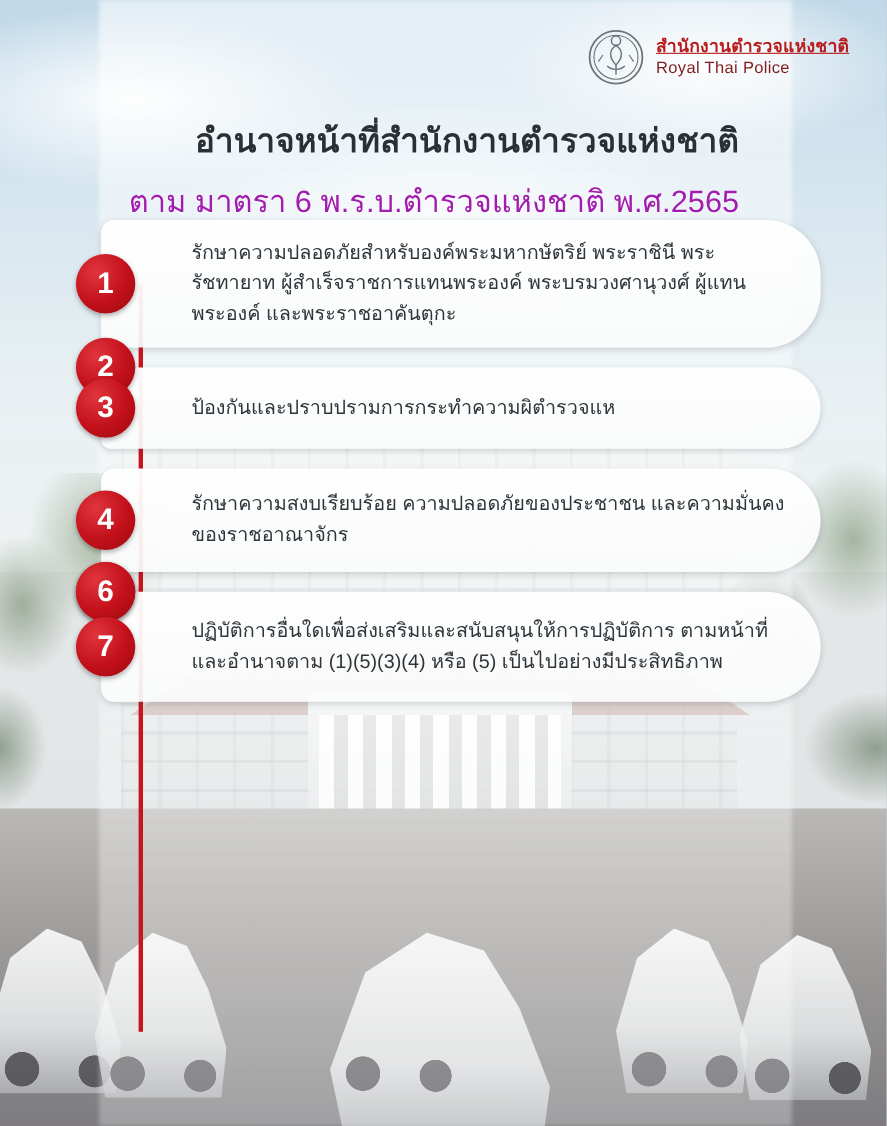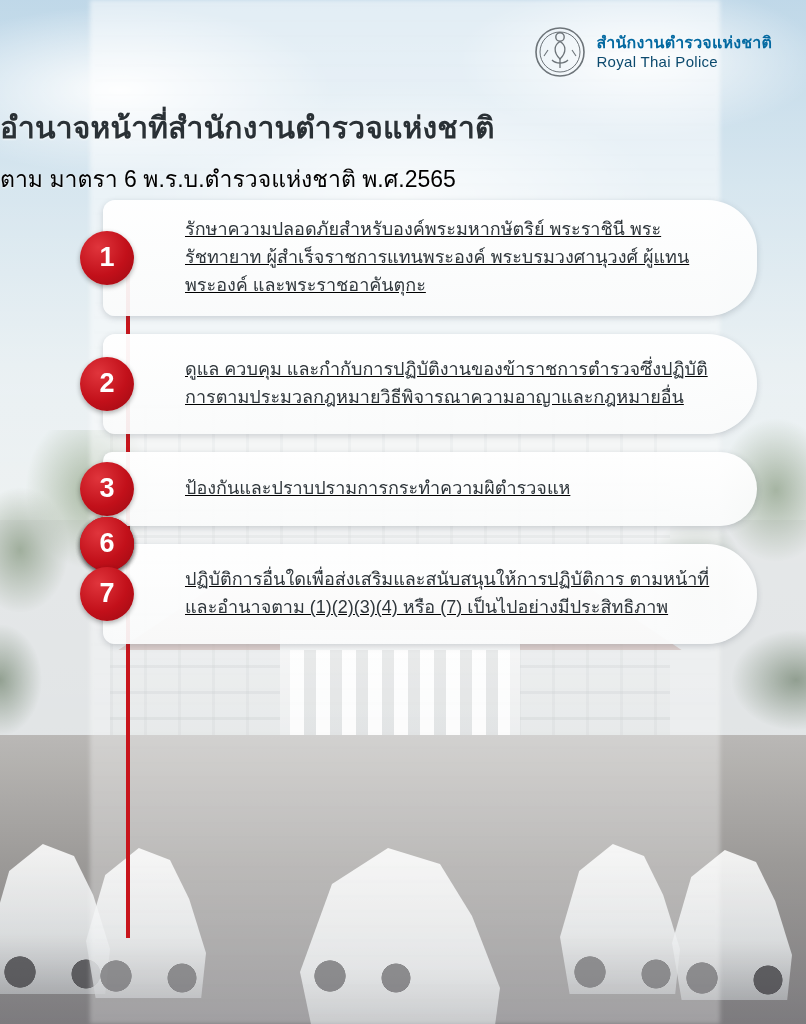--- a/index.html
+++ b/index.html
@@ -119,64 +119,64 @@
     gap: 10px;
   }
   .seal {
     width: 52px; height: 52px;
     position: relative;
   }
   .logo-text { line-height: 1.05; }
   .logo-th {
     font-size: 16px;
     font-weight: bold;
-    color: #0369a1;
+    color: #b91c1c;
     letter-spacing: 0.2px;
+    text-decoration: underline;
   }
   .logo-en {
     font-size: 15px;
-    color: #0c4a6e;
+    color: #7f1d1d;
     letter-spacing: 0.3px;
     margin-top: 2px;
   }
 
   
   .title-wrap {
     position: absolute;
     left: 0; top: 104px; width: 672px;
-    text-align: left;
+    text-align: right;
   }
   .title-main {
     font-size: 30px;
     font-weight: bold;
     color: #2a3136;
     letter-spacing: 0.2px;
     text-shadow: 0 1px 2px rgba(255,255,255,0.85);
   }
   .title-sub {
     margin-top: 10px;
-    font-size: 23px;
-    color: #000000;
+    font-size: 28px;
+    color: #a21caf;
     text-shadow: 0 1px 2px rgba(255,255,255,0.85);
   }
 
   
   .timeline-line {
     position: absolute;
     left: 126px; top: 258px;
     width: 4px; height: 680px;
     background: #c8151c;
     z-index: 3;
   }
 
   .items {
     position: absolute;
-    left: 11px; top: 200px; width: 792px;
+    left: 0; top: 200px; width: 792px;
     z-index: 4;
-    text-decoration: underline;
   }
   .item {
     position: relative;
     margin: 0 0 18px 0;
     height: auto;
   }
   .bubble {
     margin-left: 92px;
     margin-right: 46px;
     min-height: 94px;
@@ -264,46 +264,46 @@
   <div class="items">
 
     <div class="item">
       <div class="bubble tall">
         <div class="bubble-text">รักษาความปลอดภัยสำหรับองค์พระมหากษัตริย์ พระราชินี พระรัชทายาท ผู้สำเร็จราชการแทนพระองค์ พระบรมวงศานุวงศ์ ผู้แทนพระองค์ และพระราชอาคันตุกะ</div>
       </div>
       <div class="badge">1</div>
     </div>
 
     <div class="item">
-      <div class="bubble tall">
-        <div class="bubble-text">ดูแล ควบคุม และกำกับการปฏิบัติงานของข้าราชการตำรวจซึ่งปฏิบัติการตามประมวลกฎหมายวิธีพิจารณาความอาญาและกฎหมายอื่น</div>
-      </div>
       <div class="badge">2</div>
     </div>
 
     <div class="item">
       <div class="bubble short">
         <div class="bubble-text">ป้องกันและปราบปรามการกระทำความผิตำรวจแห</div>
       </div>
       <div class="badge">3</div>
     </div>
 
     <div class="item">
+      <div class="bubble">
+        <div class="bubble-text">รักษาความสงบเรียบร้อย ความปลอดภัยของประชาชน และความมั่นคงของราชอาณาจักร</div>
+      </div>
       <div class="badge">4</div>
     </div>
 
     <div class="item">
       <div class="badge">5</div>
     </div>
 
     <div class="item">
       <div class="badge">6</div>
     </div>
 
     <div class="item">
       <div class="bubble tall">
-        <div class="bubble-text">ปฏิบัติการอื่นใดเพื่อส่งเสริมและสนับสนุนให้การปฏิบัติการ ตามหน้าที่ และอำนาจตาม (1)(2)(3)(4) หรือ (7) เป็นไปอย่างมีประสิทธิภาพ</div>
+        <div class="bubble-text">ปฏิบัติการอื่นใดเพื่อส่งเสริมและสนับสนุนให้การปฏิบัติการ ตามหน้าที่ และอำนาจตาม (1)(5)(3)(4) หรือ (5) เป็นไปอย่างมีประสิทธิภาพ</div>
       </div>
       <div class="badge">7</div>
     </div>
 
   </div>
 </div>
 
 </body></html>

